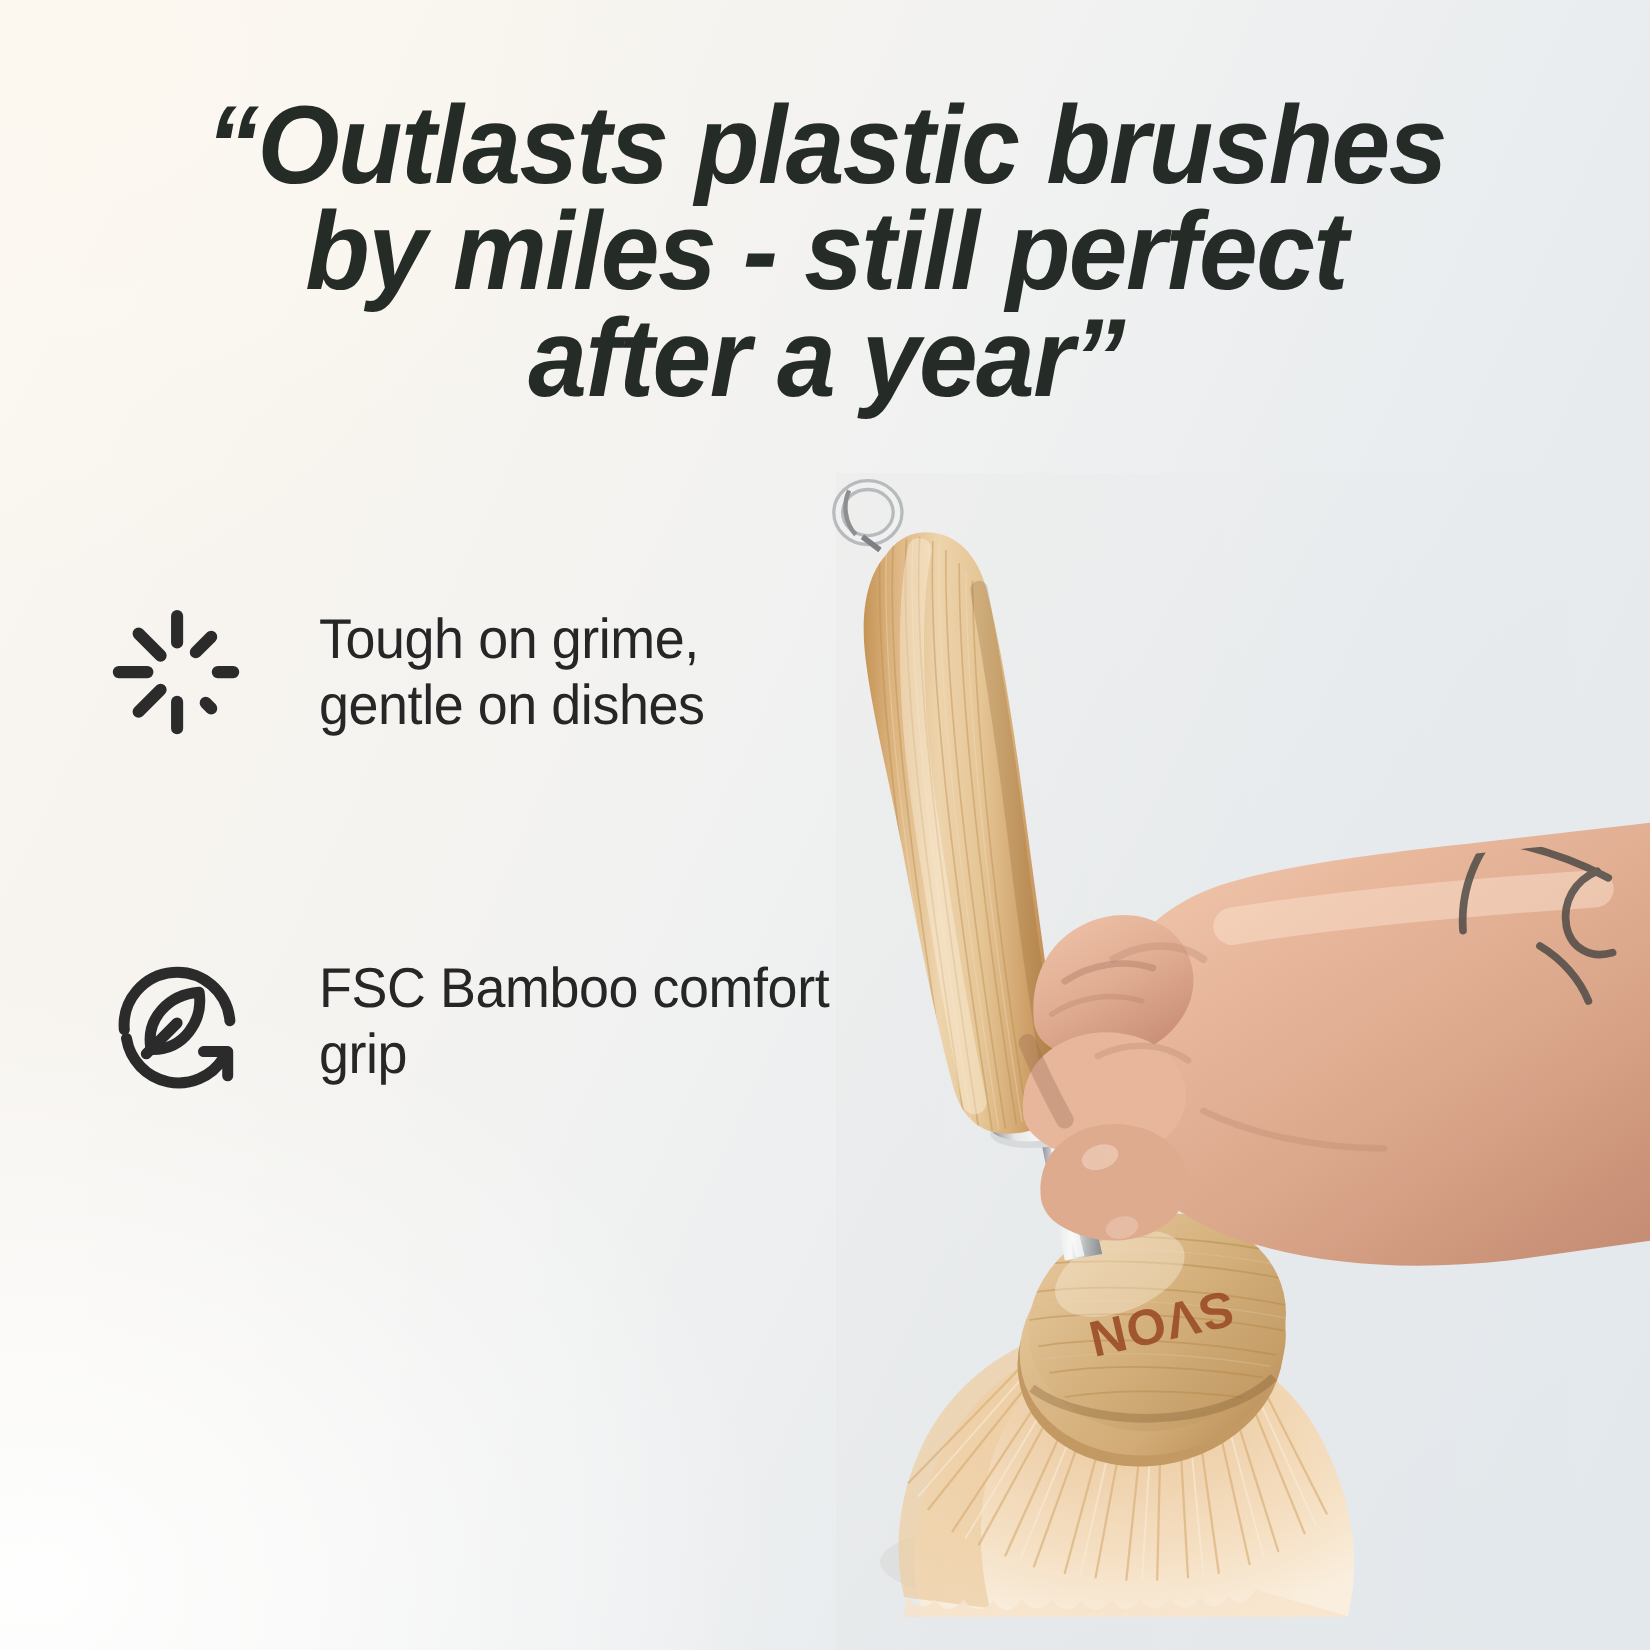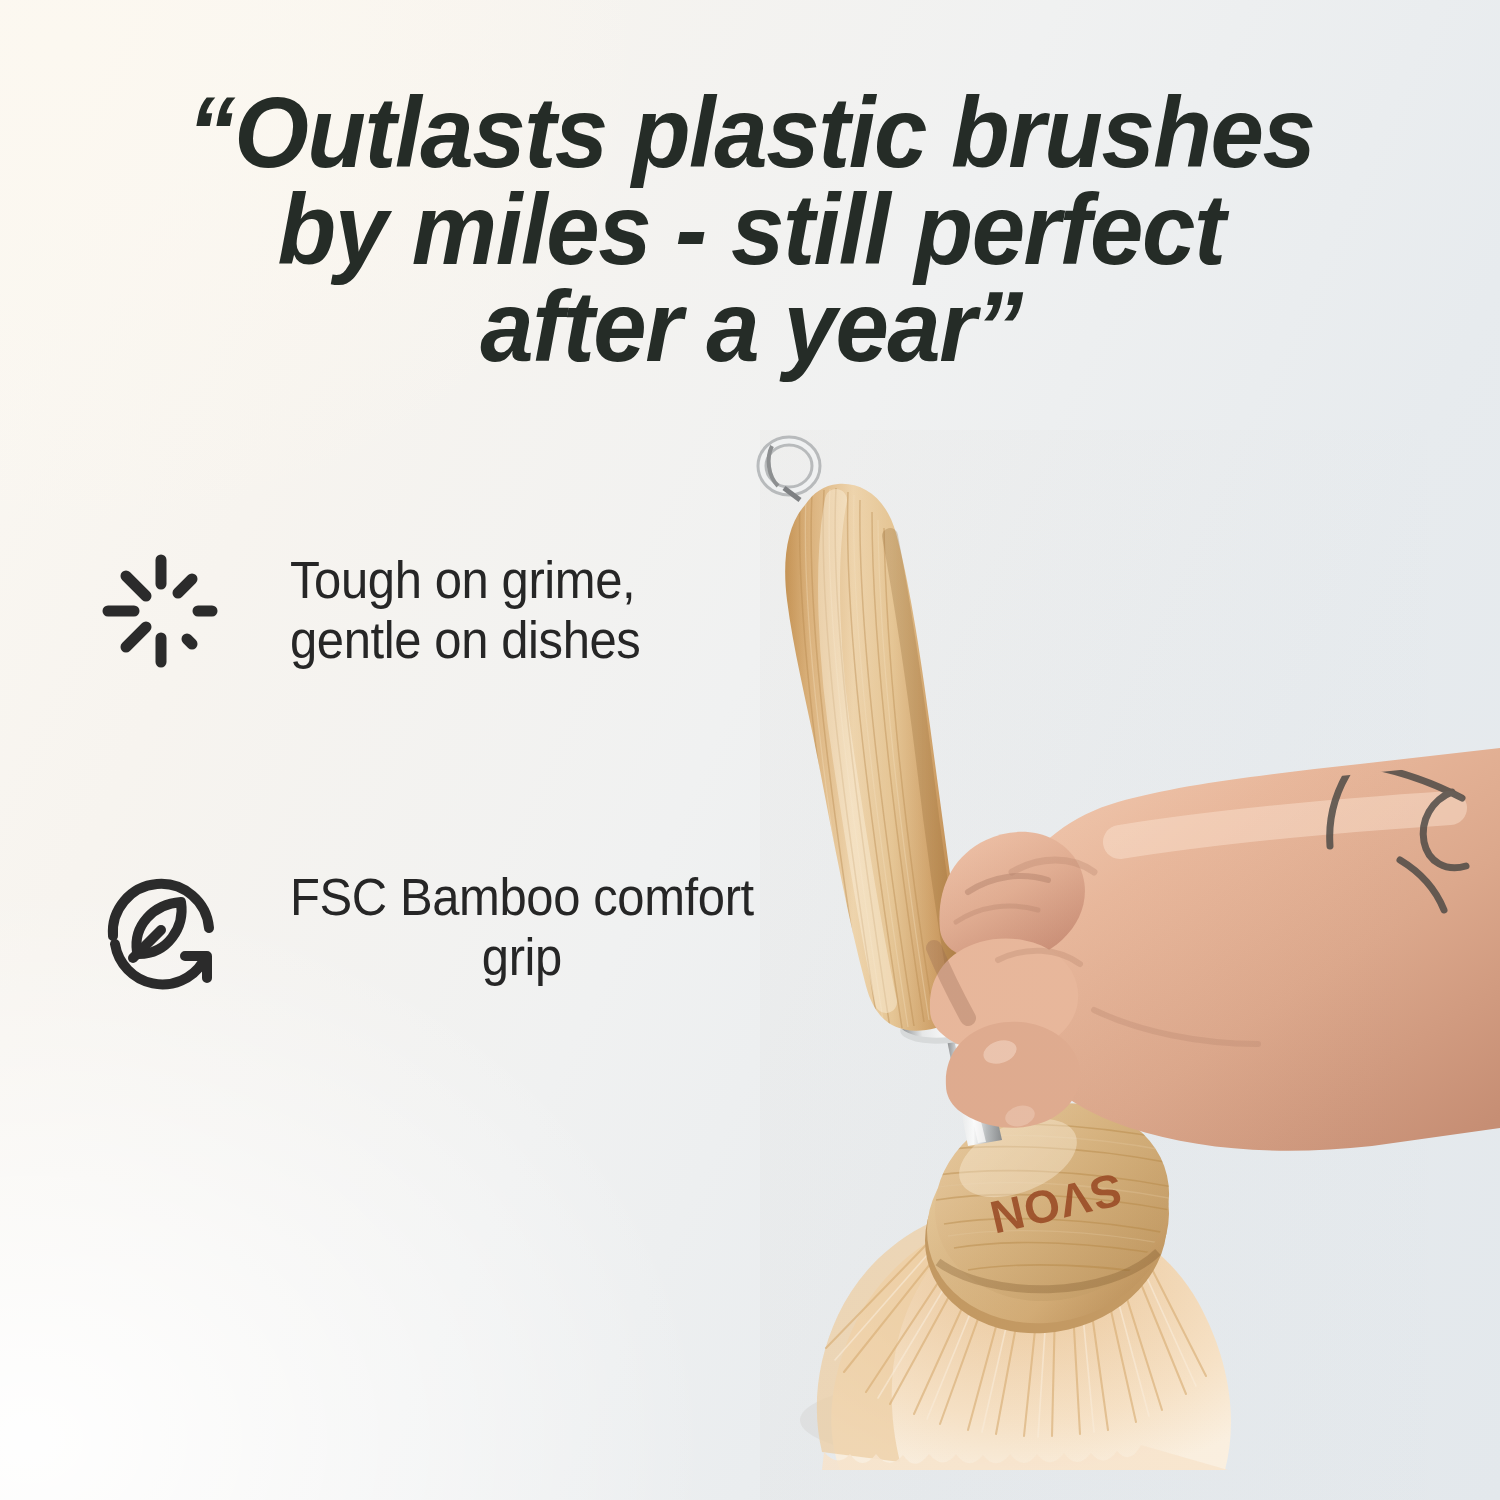--- a/index.html
+++ b/index.html
@@ -52,21 +52,21 @@
     width: 900px;
     height: 1460px;
   }
   .feature-row {
     position: absolute;
     display: flex;
     align-items: center;
     left: 95px;
   }
   .feature-row.r0 { top: 545px; }
-  .feature-row.r1 { top: 862px; text-align: center; }
+  .feature-row.r1 { top: 862px; }
   .feature-row.r2 { top: 1170px; }
 
   .feature-icon {
     width: 132px;
     height: 132px;
     flex: 0 0 132px;
     display: flex;
     align-items: center;
     justify-content: center;
   }

